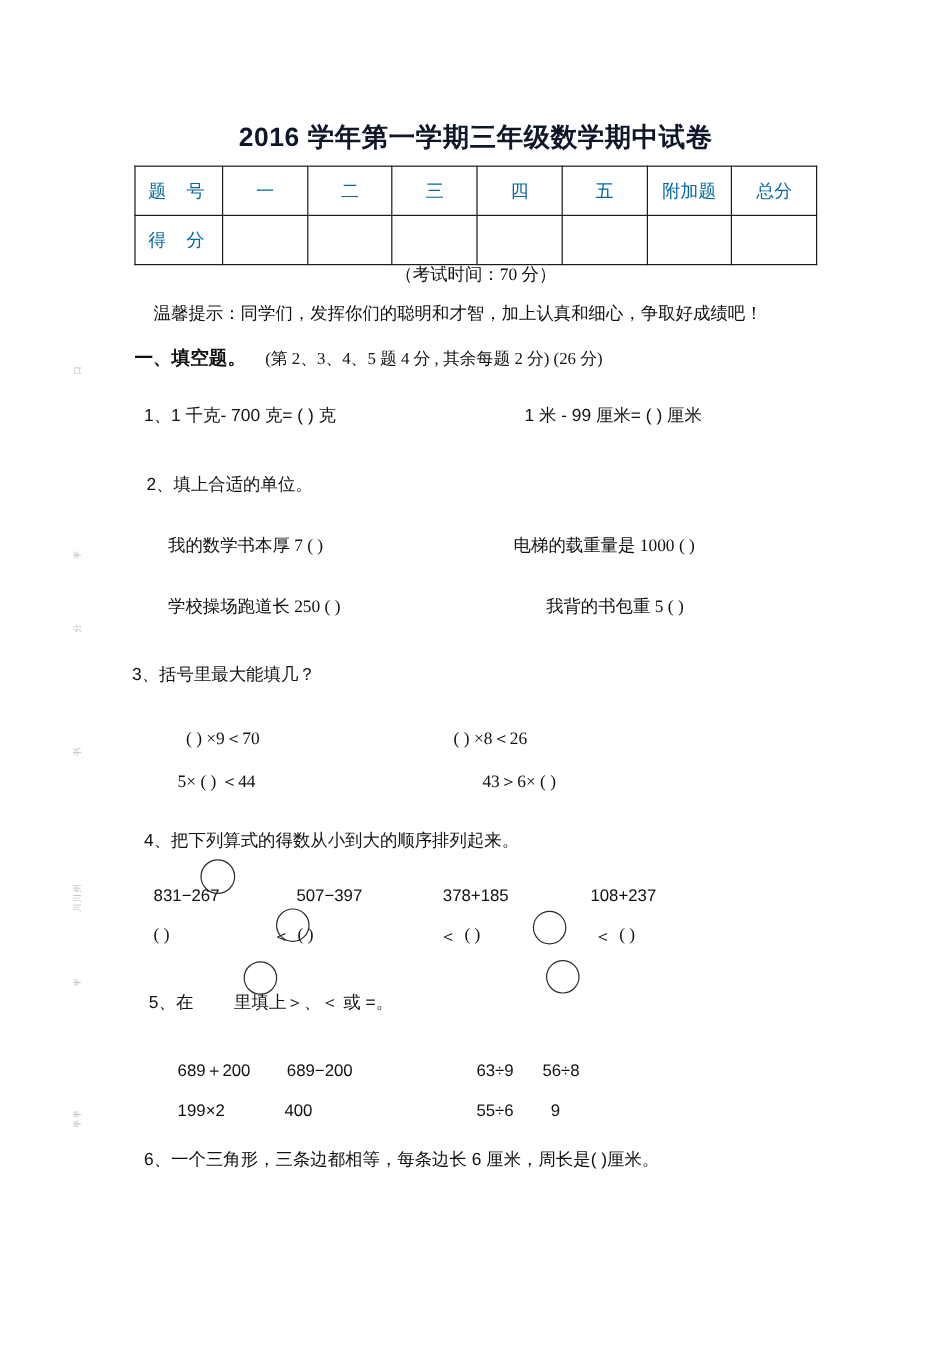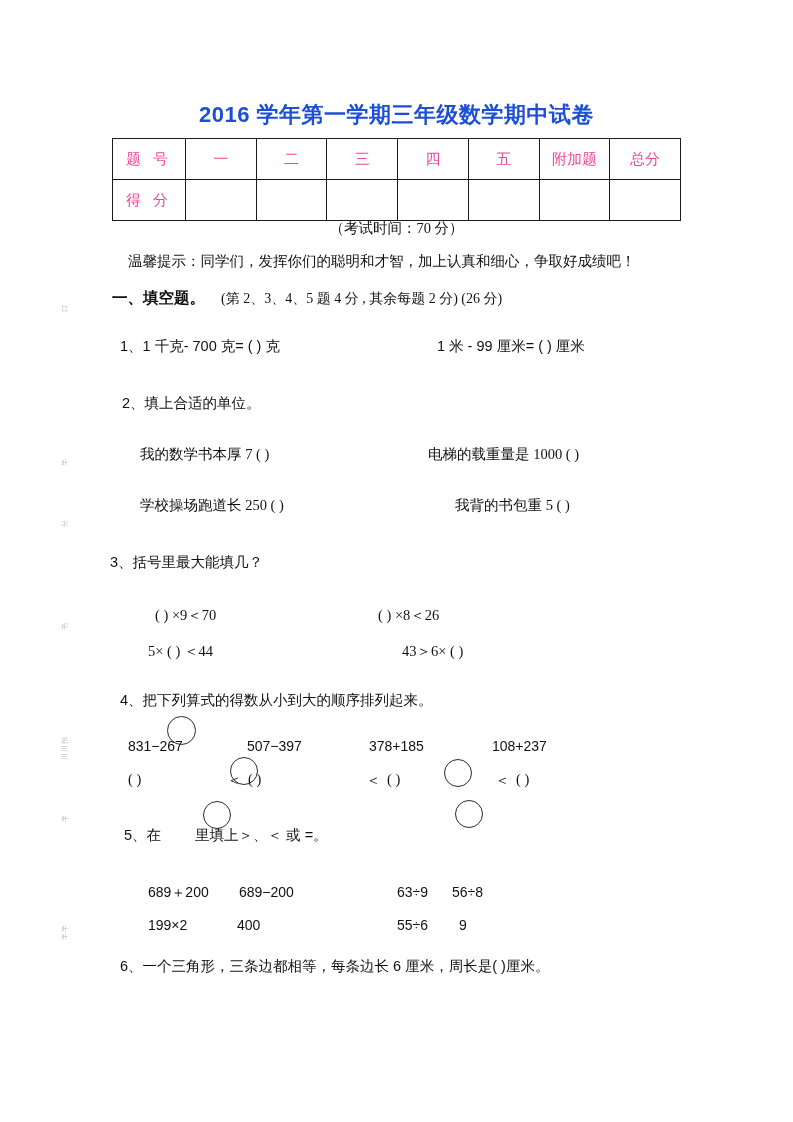--- a/index.html
+++ b/index.html
@@ -27,40 +27,40 @@
   .exam-title {
     position: absolute;
     left: 0;
     top: 100px;
     width: 793px;
     text-align: center;
     font-family: "Liberation Sans", "DejaVu Sans", sans-serif;
     font-weight: bold;
     font-size: 22px;
     letter-spacing: 0.5px;
-    color: #1d4ed8;
+    color: #0f172a;
   }
 
   
   .score-table {
     position: absolute;
     left: 112px;
     top: 138px;
     border-collapse: collapse;
     table-layout: fixed;
     width: 569px;
   }
   .score-table td {
     border: 1px solid #1a1a1a;
     height: 38px;
     text-align: center;
     vertical-align: middle;
     font-size: 15px;
-    font-family: Liberation Sans, sans-serif;
-    color: #ec4899;
+    font-family: Liberation Mono, monospace;
+    color: #0369a1;
   }
   .score-table col.c0 { width: 73px; }
   .score-table col.cn { width: 70.7px; }
   .score-table .rowhead { letter-spacing: 4px; }
 
   
   .exam-time {
     position: absolute;
     left: 0;
     top: 219px;

